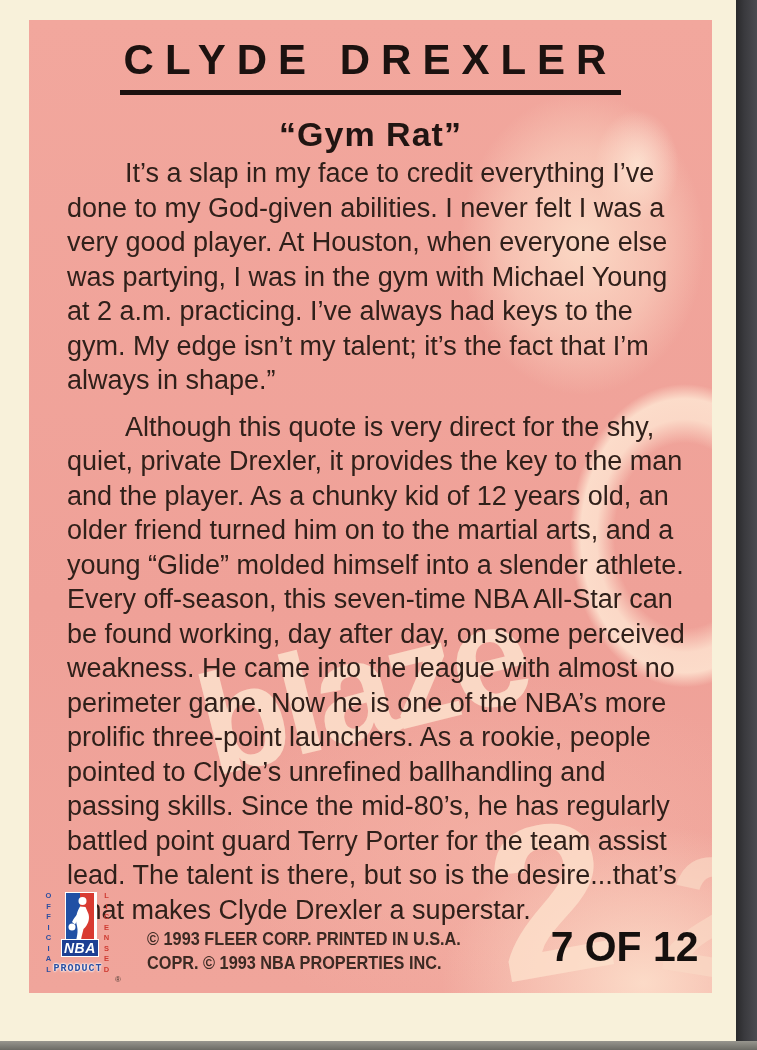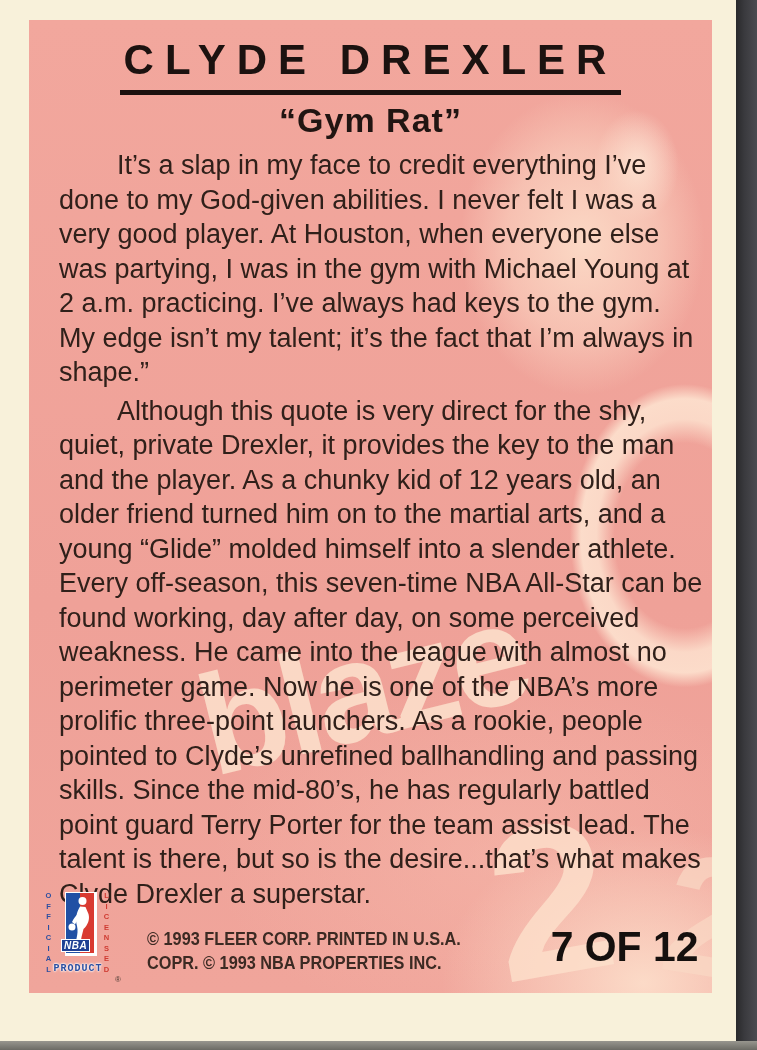--- a/index.html
+++ b/index.html
@@ -47,30 +47,30 @@
   
   .header{position:absolute;left:0;top:16px;width:100%;text-align:center;}
   .player-name{
     display:inline-block;
     font-size:42px;font-weight:700;letter-spacing:11px;
     color:#1c1210;
     padding:0 4px 6px 4px;
     border-bottom:5px solid #1c1210;
   }
   .quote-title{
-    margin-top:6px;
+    margin-top:20px;
     font-size:34px;font-weight:700;letter-spacing:1px;color:#211512;
   }
   
   .body-copy{
     position:absolute;left:26px;top:124px;width:652px;
     font-size:27px;line-height:34.5px;color:#30201a;
     text-align:left;
   }
-  .body-copy p{margin:4px;text-indent:58px;}
+  .body-copy p{margin:12px;text-indent:58px;}
   
   .footer{position:absolute;left:0;bottom:0;width:100%;height:110px;z-index:3;}
   .copyright{
     position:absolute;left:118px;bottom:18px;
     font-size:18.5px;font-weight:700;line-height:24px;color:#3c2a23;
     transform:scaleX(0.88);transform-origin:left center;white-space:nowrap;
   }
   .card-number{
     position:absolute;right:14px;bottom:22px;
     font-size:43px;font-weight:800;letter-spacing:0px;color:#15100e;
@@ -84,21 +84,21 @@
     font-size:7.5px;font-weight:700;letter-spacing:1.5px;line-height:10px;
   }
   .logo-official{left:2px;color:#2b4ea0;}
   .logo-licensed{right:10px;color:#cf3a31;}
   .logo-mark{position:absolute;left:24px;top:3px;width:30px;height:62px;
     border:1px solid #fff;background:#fff;}
   .logo-mark svg{display:block;}
   .nba-label{
     position:absolute;left:20px;top:50px;
     background:#1d3f93;border:1px solid #fff;
-    color:#fff;font-size:10px;font-weight:700;font-style:italic;
+    color:#fff;font-size:14px;font-weight:700;font-style:italic;
     padding:0 2px;letter-spacing:0.5px;
   }
   .logo-product{
     position:absolute;left:0;top:74px;width:74px;text-align:center;
     font-size:10px;font-weight:800;letter-spacing:1px;color:#2b4ea0;
     text-shadow:0 0 2px #fff,0 0 2px #fff,0 0 3px #fff;
     font-family:Liberation Mono, monospace;
   }
   .logo-reg{position:absolute;right:0px;top:86px;font-size:8px;color:#4a3a33;}
 </style>

